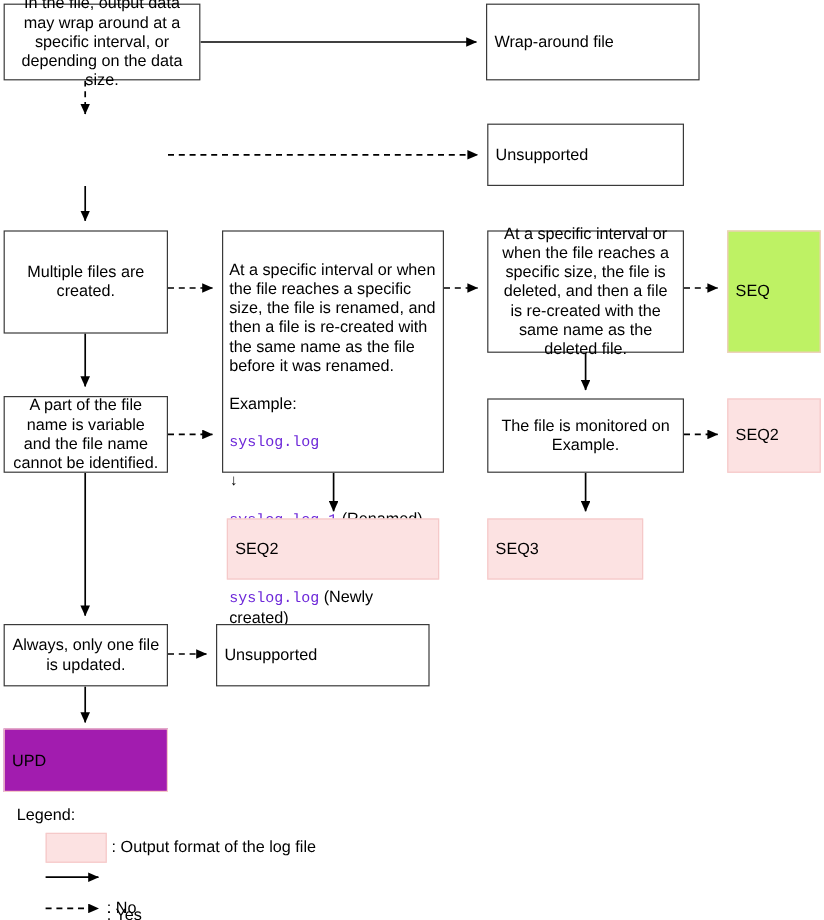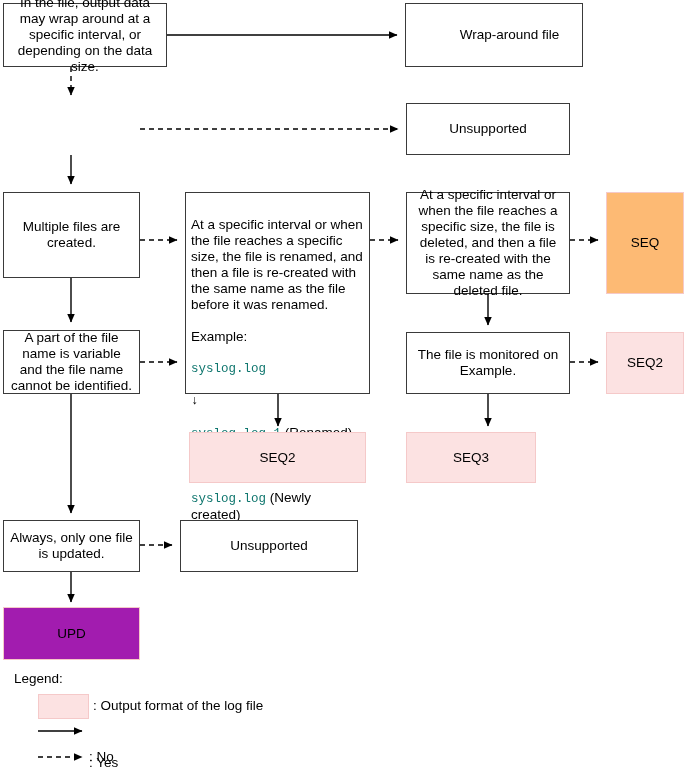--- a/index.html
+++ b/index.html
@@ -16,21 +16,20 @@
     width: 687px;
     height: 767px;
     background: #ffffff;
     overflow: hidden;
   }
   .node {
     position: absolute;
     box-sizing: border-box;
     display: flex;
     align-items: center;
-    justify-content: center;
     text-align: center;
     font-size: 13.5px;
     line-height: 16px;
     color: #000;
   }
   .node.plain {
     border: 1px solid #3a3a3a;
     background: #ffffff;
   }
   .node.terminal {
@@ -45,21 +44,21 @@
     width: 100%;
     padding: 0 5px;
   }
   .node.left-align {
     align-items: flex-start;
     justify-content: flex-start;
   }
   .mono {
     font-family: "Liberation Mono", monospace;
     font-size: 12.5px;
-    color: #0f766e;
+    color: #6d28d9;
   }
   .arrowline {
     position: absolute;
     top: 0;
     left: 0;
     width: 687px;
     height: 767px;
     pointer-events: none;
   }
   .legend-label {
@@ -191,41 +190,41 @@
   </div>
 
   <div class="node terminal" style="left:189px; top:432px; width:177px; height:51px; background:#FCE2E2; border:1px solid #F5C9C9;">
     <span class="txt">SEQ2</span>
   </div>
 
   <div class="node plain" style="left:180px; top:520px; width:178px; height:52px;">
     <span class="txt">Unsupported</span>
   </div>
 
-  <div class="node plain" style="left:405px; top:3px; width:178px; height:64px;padding-left:31px;">
+  <div class="node plain" style="left:405px; top:3px; width:178px; height:64px;">
     <span class="txt">Wrap-around file</span>
   </div>
 
   <div class="node plain" style="left:406px; top:103px; width:164px; height:52px;">
     <span class="txt">Unsupported</span>
   </div>
 
   <div class="node plain" style="left:406px; top:192px; width:164px; height:102px;">
     <span class="txt">At a specific interval or when the file reaches a specific size, the file is deleted, and then a file is re-created with the same name as the deleted file.</span>
   </div>
 
   <div class="node plain" style="left:406px; top:332px; width:164px; height:62px;">
     <span class="txt">The file is monitored on Example.</span>
   </div>
 
   <div class="node terminal" style="left:406px; top:432px; width:130px; height:51px; background:#FCE2E2; border:1px solid #F5C9C9;">
     <span class="txt">SEQ3</span>
   </div>
 
-  <div class="node terminal" style="left:606px; top:192px; width:78px; height:102px; background:#fdba74; border:1px solid #F5C9C9;">
+  <div class="node terminal" style="left:606px; top:192px; width:78px; height:102px; background:#bef264; border:1px solid #F5C9C9;">
     <span class="txt">SEQ</span>
   </div>
 
   <div class="node terminal" style="left:606px; top:332px; width:78px; height:62px; background:#FCE2E2; border:1px solid #F5C9C9;">
     <span class="txt">SEQ2</span>
   </div>
 
   <div class="legend-label" style="left:14px; top:671px;">Legend:</div>
 
   <div class="legend-swatch" style="left:38px; top:694px; width:51px; height:25px; background:#FCE2E2; border:1px solid #F5C9C9;"></div>

